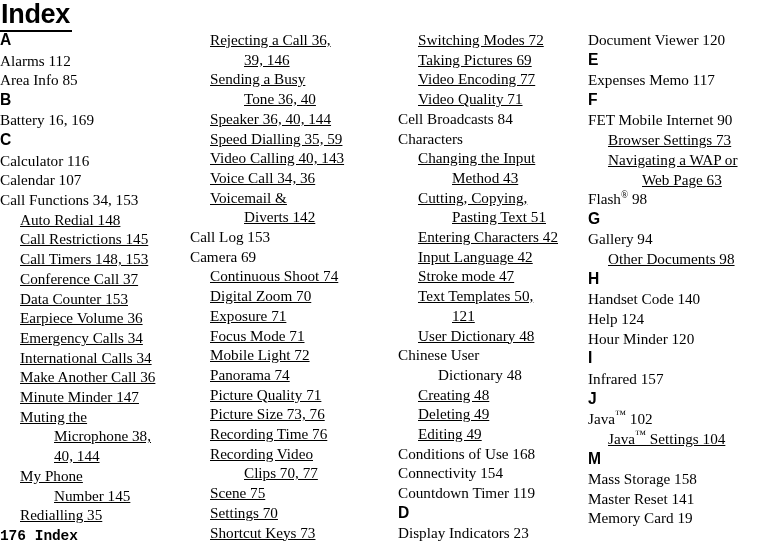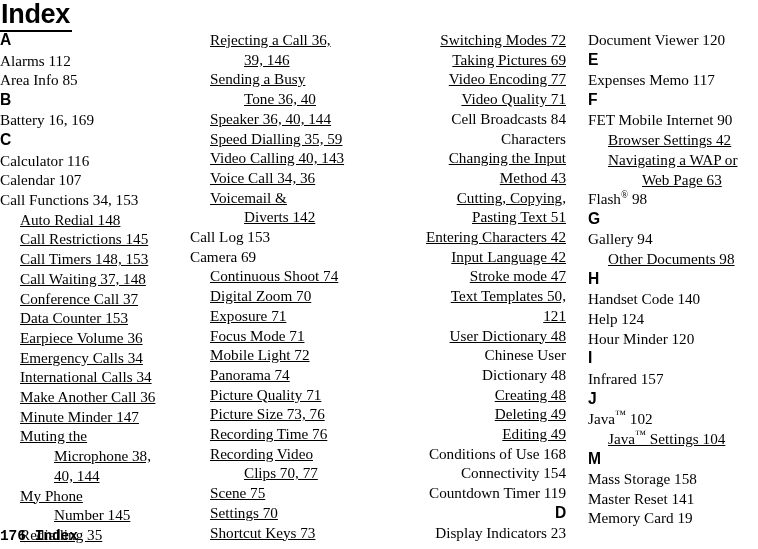--- a/index.html
+++ b/index.html
@@ -47,21 +47,21 @@
     width: 758px;
     height: 492px;
   }
   .col {
     position: absolute;
     top: 0;
     width: 182px;
   }
   .col-0 { left: 0px; }
   .col-1 { left: 190px; }
-  .col-2 { left: 384px; text-align: right; }
+  .col-2 { left: 398px; }
   .col-3 { left: 588px; width: 170px; }
 
   .entry {
     font-size: 15.2px;
     line-height: 19.7px;
     white-space: pre-wrap;
   }
   .letter {
     font-family: "Liberation Sans", "DejaVu Sans", sans-serif;
     font-weight: bold;
@@ -111,21 +111,20 @@
         <div class="entry lvl0">Area Info 85</div>
         <div class="letter lvl0">B</div>
         <div class="entry lvl0">Battery 16, 169</div>
         <div class="letter lvl0">C</div>
         <div class="entry lvl0">Calculator 116</div>
         <div class="entry lvl0">Calendar 107</div>
         <div class="entry lvl0">Call Functions 34, 153</div>
         <div class="entry lvl1">Auto Redial 148</div>
         <div class="entry lvl1">Call Restrictions 145</div>
         <div class="entry lvl1">Call Timers 148, 153</div>
-        <div class="entry lvl1">Call Waiting 37, 148</div>
         <div class="entry lvl1">Conference Call 37</div>
         <div class="entry lvl1">Data Counter 153</div>
         <div class="entry lvl1">Earpiece Volume 36</div>
         <div class="entry lvl1">Emergency Calls 34</div>
         <div class="entry lvl1">International Calls 34</div>
         <div class="entry lvl1">Make Another Call 36</div>
         <div class="entry lvl1">Minute Minder 147</div>
         <div class="entry lvl1 wrap">Muting the
 Microphone 38,
 40, 144</div>
@@ -188,21 +187,21 @@
         <div class="entry lvl0">Countdown Timer 119</div>
         <div class="letter lvl0">D</div>
         <div class="entry lvl0">Display Indicators 23</div>
       </div>
     <div class="col col-3">
         <div class="entry lvl0">Document Viewer 120</div>
         <div class="letter lvl0">E</div>
         <div class="entry lvl0">Expenses Memo 117</div>
         <div class="letter lvl0">F</div>
         <div class="entry lvl0">FET Mobile Internet 90</div>
-        <div class="entry lvl1">Browser Settings 42</div>
+        <div class="entry lvl1">Browser Settings 73</div>
         <div class="entry lvl1 wrap">Navigating a WAP or
 Web Page 63</div>
         <div class="entry lvl0">Flash<sup>®</sup> 98</div>
         <div class="letter lvl0">G</div>
         <div class="entry lvl0">Gallery 94</div>
         <div class="entry lvl1">Other Documents 98</div>
         <div class="letter lvl0">H</div>
         <div class="entry lvl0">Handset Code 140</div>
         <div class="entry lvl0">Help 124</div>
         <div class="entry lvl0">Hour Minder 120</div>

